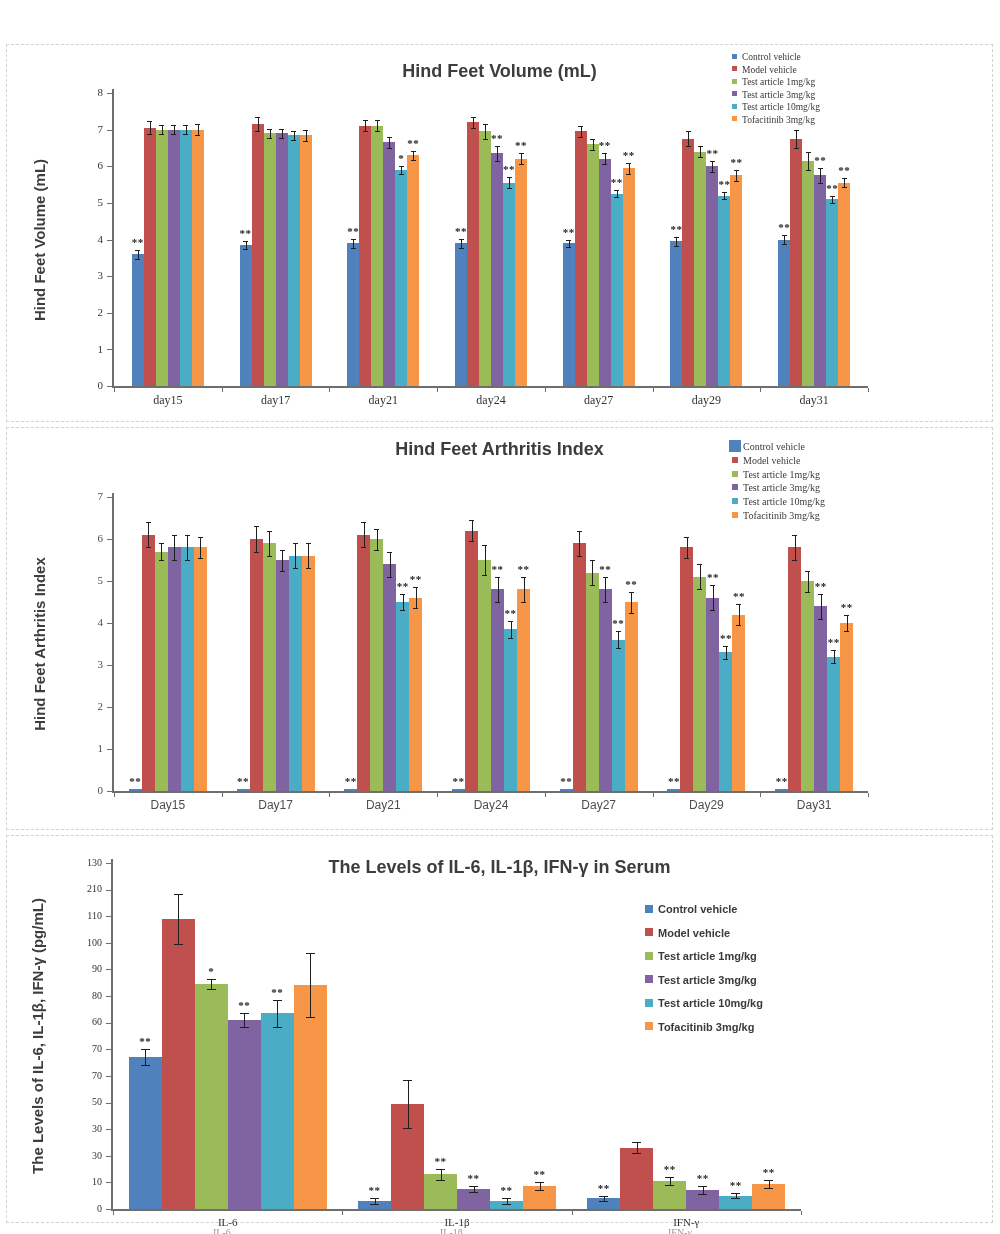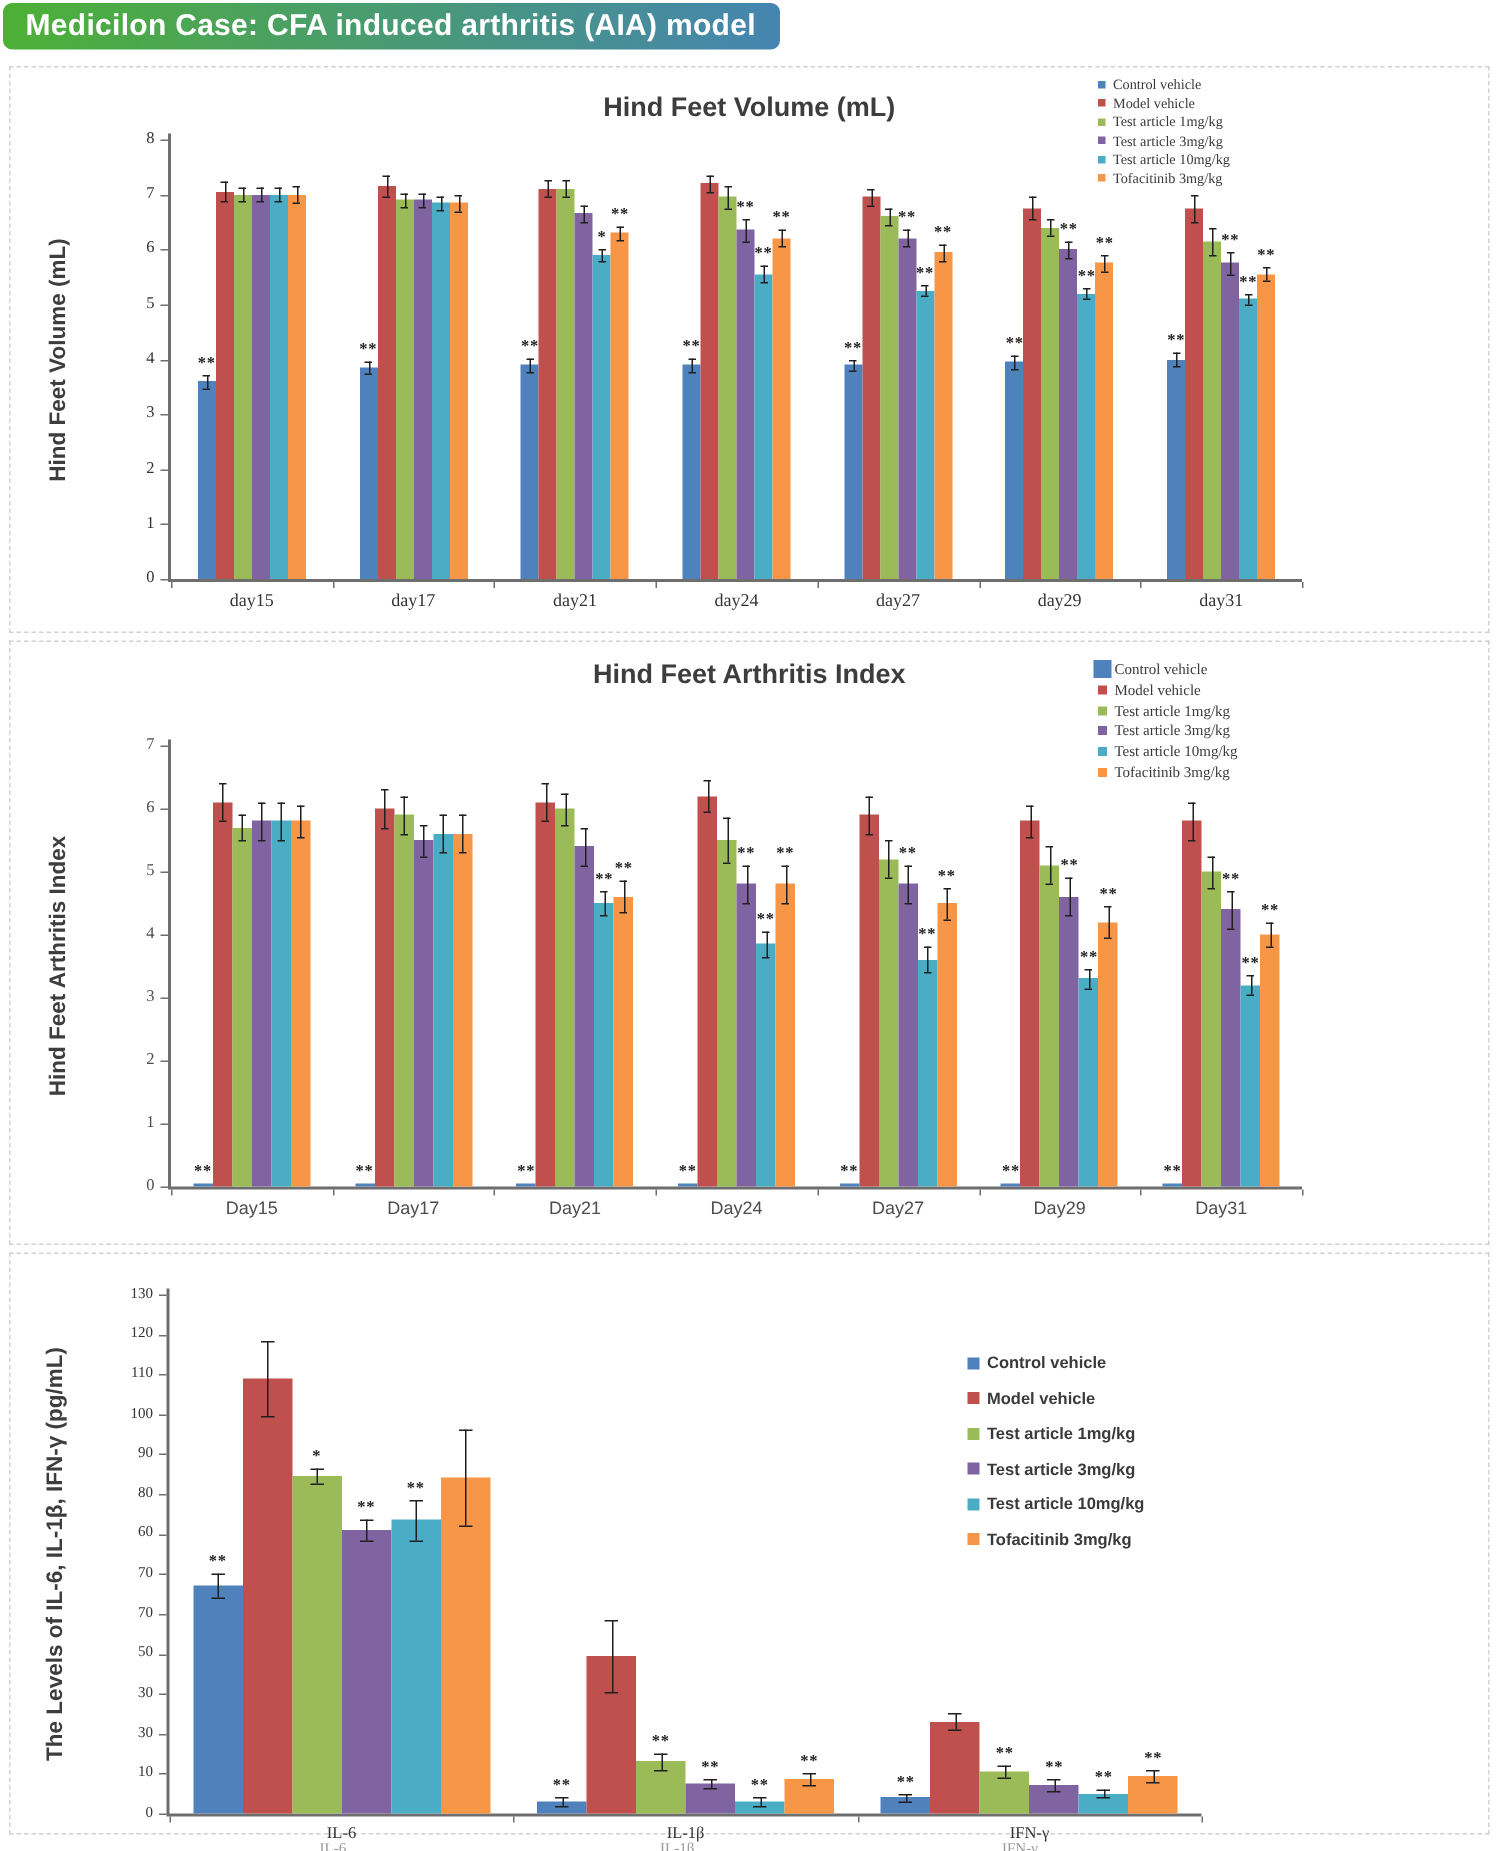--- a/index.html
+++ b/index.html
@@ -30,23 +30,20 @@
   .plot-host > div{position:absolute;}
 
   .footer-hint{position:absolute;top:1227px;font-size:10px;color:#9a9a9a;
     font-family:"Liberation Serif", serif;}
 </style>
 </head>
 <body>
 
 <div class="page">
 
-  <div class="header-banner" style="background: linear-gradient(90deg, rgb(77, 176, 53), rgb(69, 133, 177));">
-    <span>Medicilon Case: CFA induced arthritis (AIA) model</span>
-  </div>
 
   <div class="panel" id="panel1">
     <div class="chart-title">Hind Feet Volume (mL)</div>
     <div class="ylab" style="left: 32px; top: 194.5px; font-size: 15px;">Hind Feet Volume (mL)</div>
     <div class="plot-host">
         <div style="left: 105px; top: 44px; width: 2px; height: 298px; background: rgb(110, 110, 110);"></div>
         <div style="left: 105px; top: 341px; width: 756px; height: 2px; background: rgb(110, 110, 110);"></div>
         <div style="left: 100px; top: 341px; width: 5px; height: 1px; background: rgb(110, 110, 110);"></div>
         <div style="left: 63px; top: 334.18px; width: 33px; text-align: right; font-size: 11px; font-family: &quot;Liberation Serif&quot;, serif; color: rgb(51, 51, 51);">0</div>
         <div style="left: 100px; top: 304.375px; width: 5px; height: 1px; background: rgb(110, 110, 110);"></div>
@@ -498,20 +495,21 @@
         <div style="left: 725px; top: 56.3px; width: 6px; height: 6px; background: rgb(128, 100, 162);"></div>
         <div style="left: 736px; top: 53.4px; white-space: nowrap; font-size: 10px; font-family: &quot;Liberation Serif&quot;, serif; color: rgb(58, 58, 58); line-height: 13.8px; font-weight: normal;">Test article 3mg/kg</div>
         <div style="left: 725px; top: 70.1px; width: 6px; height: 6px; background: rgb(75, 172, 198);"></div>
         <div style="left: 736px; top: 67.2px; white-space: nowrap; font-size: 10px; font-family: &quot;Liberation Serif&quot;, serif; color: rgb(58, 58, 58); line-height: 13.8px; font-weight: normal;">Test article 10mg/kg</div>
         <div style="left: 725px; top: 83.9px; width: 6px; height: 6px; background: rgb(247, 150, 70);"></div>
         <div style="left: 736px; top: 81px; white-space: nowrap; font-size: 10px; font-family: &quot;Liberation Serif&quot;, serif; color: rgb(58, 58, 58); line-height: 13.8px; font-weight: normal;">Tofacitinib 3mg/kg</div>
       </div>
   </div>
 
   <div class="panel" id="panel3">
+    <div class="chart-title">The Levels of IL-6, IL-1β, IFN-γ in Serum</div>
     <div class="ylab" style="left: 30px; top: 200px; font-size: 15px;">The Levels of IL-6, IL-1β, IFN-γ  (pg/mL)</div>
     <div class="plot-host">
         <div style="left: 104px; top: 23px; width: 2px; height: 351px; background: rgb(110, 110, 110);"></div>
         <div style="left: 104px; top: 373px; width: 690px; height: 2px; background: rgb(110, 110, 110);"></div>
         <div style="left: 99px; top: 373px; width: 5px; height: 1px; background: rgb(110, 110, 110);"></div>
         <div style="left: 62px; top: 366.8px; width: 33px; text-align: right; font-size: 10px; font-family: &quot;Liberation Serif&quot;, serif; color: rgb(51, 51, 51);">0</div>
         <div style="left: 99px; top: 346.385px; width: 5px; height: 1px; background: rgb(110, 110, 110);"></div>
         <div style="left: 62px; top: 340.185px; width: 33px; text-align: right; font-size: 10px; font-family: &quot;Liberation Serif&quot;, serif; color: rgb(51, 51, 51);">10</div>
         <div style="left: 99px; top: 319.769px; width: 5px; height: 1px; background: rgb(110, 110, 110);"></div>
         <div style="left: 62px; top: 313.569px; width: 33px; text-align: right; font-size: 10px; font-family: &quot;Liberation Serif&quot;, serif; color: rgb(51, 51, 51);">30</div>
@@ -527,21 +525,21 @@
         <div style="left: 62px; top: 180.492px; width: 33px; text-align: right; font-size: 10px; font-family: &quot;Liberation Serif&quot;, serif; color: rgb(51, 51, 51);">60</div>
         <div style="left: 99px; top: 160.077px; width: 5px; height: 1px; background: rgb(110, 110, 110);"></div>
         <div style="left: 62px; top: 153.877px; width: 33px; text-align: right; font-size: 10px; font-family: &quot;Liberation Serif&quot;, serif; color: rgb(51, 51, 51);">80</div>
         <div style="left: 99px; top: 133.462px; width: 5px; height: 1px; background: rgb(110, 110, 110);"></div>
         <div style="left: 62px; top: 127.262px; width: 33px; text-align: right; font-size: 10px; font-family: &quot;Liberation Serif&quot;, serif; color: rgb(51, 51, 51);">90</div>
         <div style="left: 99px; top: 106.846px; width: 5px; height: 1px; background: rgb(110, 110, 110);"></div>
         <div style="left: 62px; top: 100.646px; width: 33px; text-align: right; font-size: 10px; font-family: &quot;Liberation Serif&quot;, serif; color: rgb(51, 51, 51);">100</div>
         <div style="left: 99px; top: 80.2308px; width: 5px; height: 1px; background: rgb(110, 110, 110);"></div>
         <div style="left: 62px; top: 74.0308px; width: 33px; text-align: right; font-size: 10px; font-family: &quot;Liberation Serif&quot;, serif; color: rgb(51, 51, 51);">110</div>
         <div style="left: 99px; top: 53.6154px; width: 5px; height: 1px; background: rgb(110, 110, 110);"></div>
-        <div style="left: 62px; top: 47.4154px; width: 33px; text-align: right; font-size: 10px; font-family: &quot;Liberation Serif&quot;, serif; color: rgb(51, 51, 51);">120</div>
+        <div style="left: 62px; top: 47.4154px; width: 33px; text-align: right; font-size: 10px; font-family: &quot;Liberation Serif&quot;, serif; color: rgb(51, 51, 51);">210</div>
         <div style="left: 99px; top: 27px; width: 5px; height: 1px; background: rgb(110, 110, 110);"></div>
         <div style="left: 62px; top: 20.8px; width: 33px; text-align: right; font-size: 10px; font-family: &quot;Liberation Serif&quot;, serif; color: rgb(51, 51, 51);">130</div>
         <div style="left: 106px; top: 375px; width: 1px; height: 4px; background: rgb(110, 110, 110);"></div>
         <div style="left: 335.333px; top: 375px; width: 1px; height: 4px; background: rgb(110, 110, 110);"></div>
         <div style="left: 564.667px; top: 375px; width: 1px; height: 4px; background: rgb(110, 110, 110);"></div>
         <div style="left: 794px; top: 375px; width: 1px; height: 4px; background: rgb(110, 110, 110);"></div>
         <div style="left: 165.667px; top: 380px; width: 110px; text-align: center; font-size: 11px; font-family: &quot;Liberation Serif&quot;, serif; color: rgb(51, 51, 51);">IL-6</div>
         <div style="left: 395px; top: 380px; width: 110px; text-align: center; font-size: 11px; font-family: &quot;Liberation Serif&quot;, serif; color: rgb(51, 51, 51);">IL-1β</div>
         <div style="left: 624.333px; top: 380px; width: 110px; text-align: center; font-size: 11px; font-family: &quot;Liberation Serif&quot;, serif; color: rgb(51, 51, 51);">IFN-γ</div>
         <div style="left: 121.667px; top: 221.292px; width: 33px; height: 151.708px; background: rgb(79, 129, 189);"></div>

